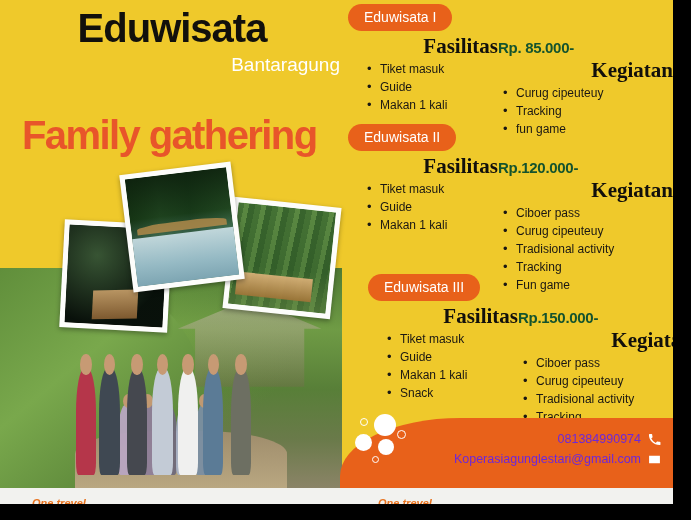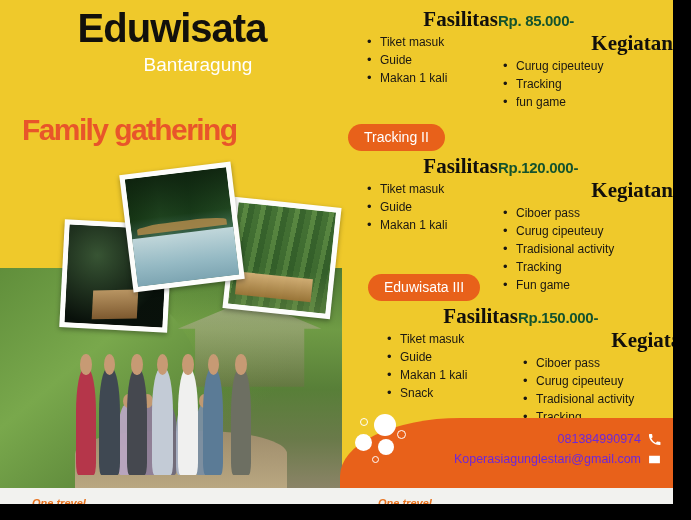--- a/index.html
+++ b/index.html
@@ -30,26 +30,26 @@
   }
 
   
   .headline-block { position:absolute; left:0; top:8px; width:340px; }
   .title-main {
     font-size:40px; font-weight:bold; color:#12100c;
     letter-spacing:-1px; text-align:center; line-height:1;
     padding-left:4px;
   }
   .title-sub {
-    font-size:19px; color:#ffffff; text-align:center;
+    font-size:19px; color:#ffffff; text-align:right;
     margin-top:6px; letter-spacing:0px; padding-left:56px;
   }
   .family-gathering {
     position:absolute; left:22px; top:113px;
-    font-size:30px; font-weight:bold; color:#e8552a;
+    font-size:40px; font-weight:bold; color:#e8552a;
     letter-spacing:-1.6px; white-space:nowrap;
   }
 
   
   .photo {
     position:absolute;
     background:#fdfdfb;
     box-shadow:0 2px 5px rgba(0,0,0,.35);
     padding:5px;
     overflow:hidden;
@@ -300,20 +300,21 @@
         <div class="person" style="left:62%;background:#5b7b96;">
             <i></i>
           </div>
         <div class="person" style="left:75%;background:#6d6f62;">
             <i></i>
           </div>
       </div>
     </div>
 
     <div class="pkg pkg-1">
+      <span class="pill">Eduwisata I</span>
       <div class="pkg-cols">
         <div class="col-fac">
           <div class="h-serif h-fac">Fasilitas</div>
           <ul class="feat">
             <li>Tiket masuk</li>
             <li>Guide</li>
             <li>Makan 1 kali</li>
           </ul>
         </div>
         <div class="col-act">
@@ -322,21 +323,21 @@
           <ul class="feat">
             <li>Curug cipeuteuy</li>
             <li>Tracking</li>
             <li>fun game</li>
           </ul>
         </div>
       </div>
     </div>
 
     <div class="pkg pkg-2">
-      <span class="pill">Tracking II</span>
+      <span class="pill">Eduwisata II</span>
       <div class="pkg-cols">
         <div class="col-fac">
           <div class="h-serif h-fac">Fasilitas</div>
           <ul class="feat">
             <li>Tiket masuk</li>
             <li>Guide</li>
             <li>Makan 1 kali</li>
           </ul>
         </div>
         <div class="col-act">

